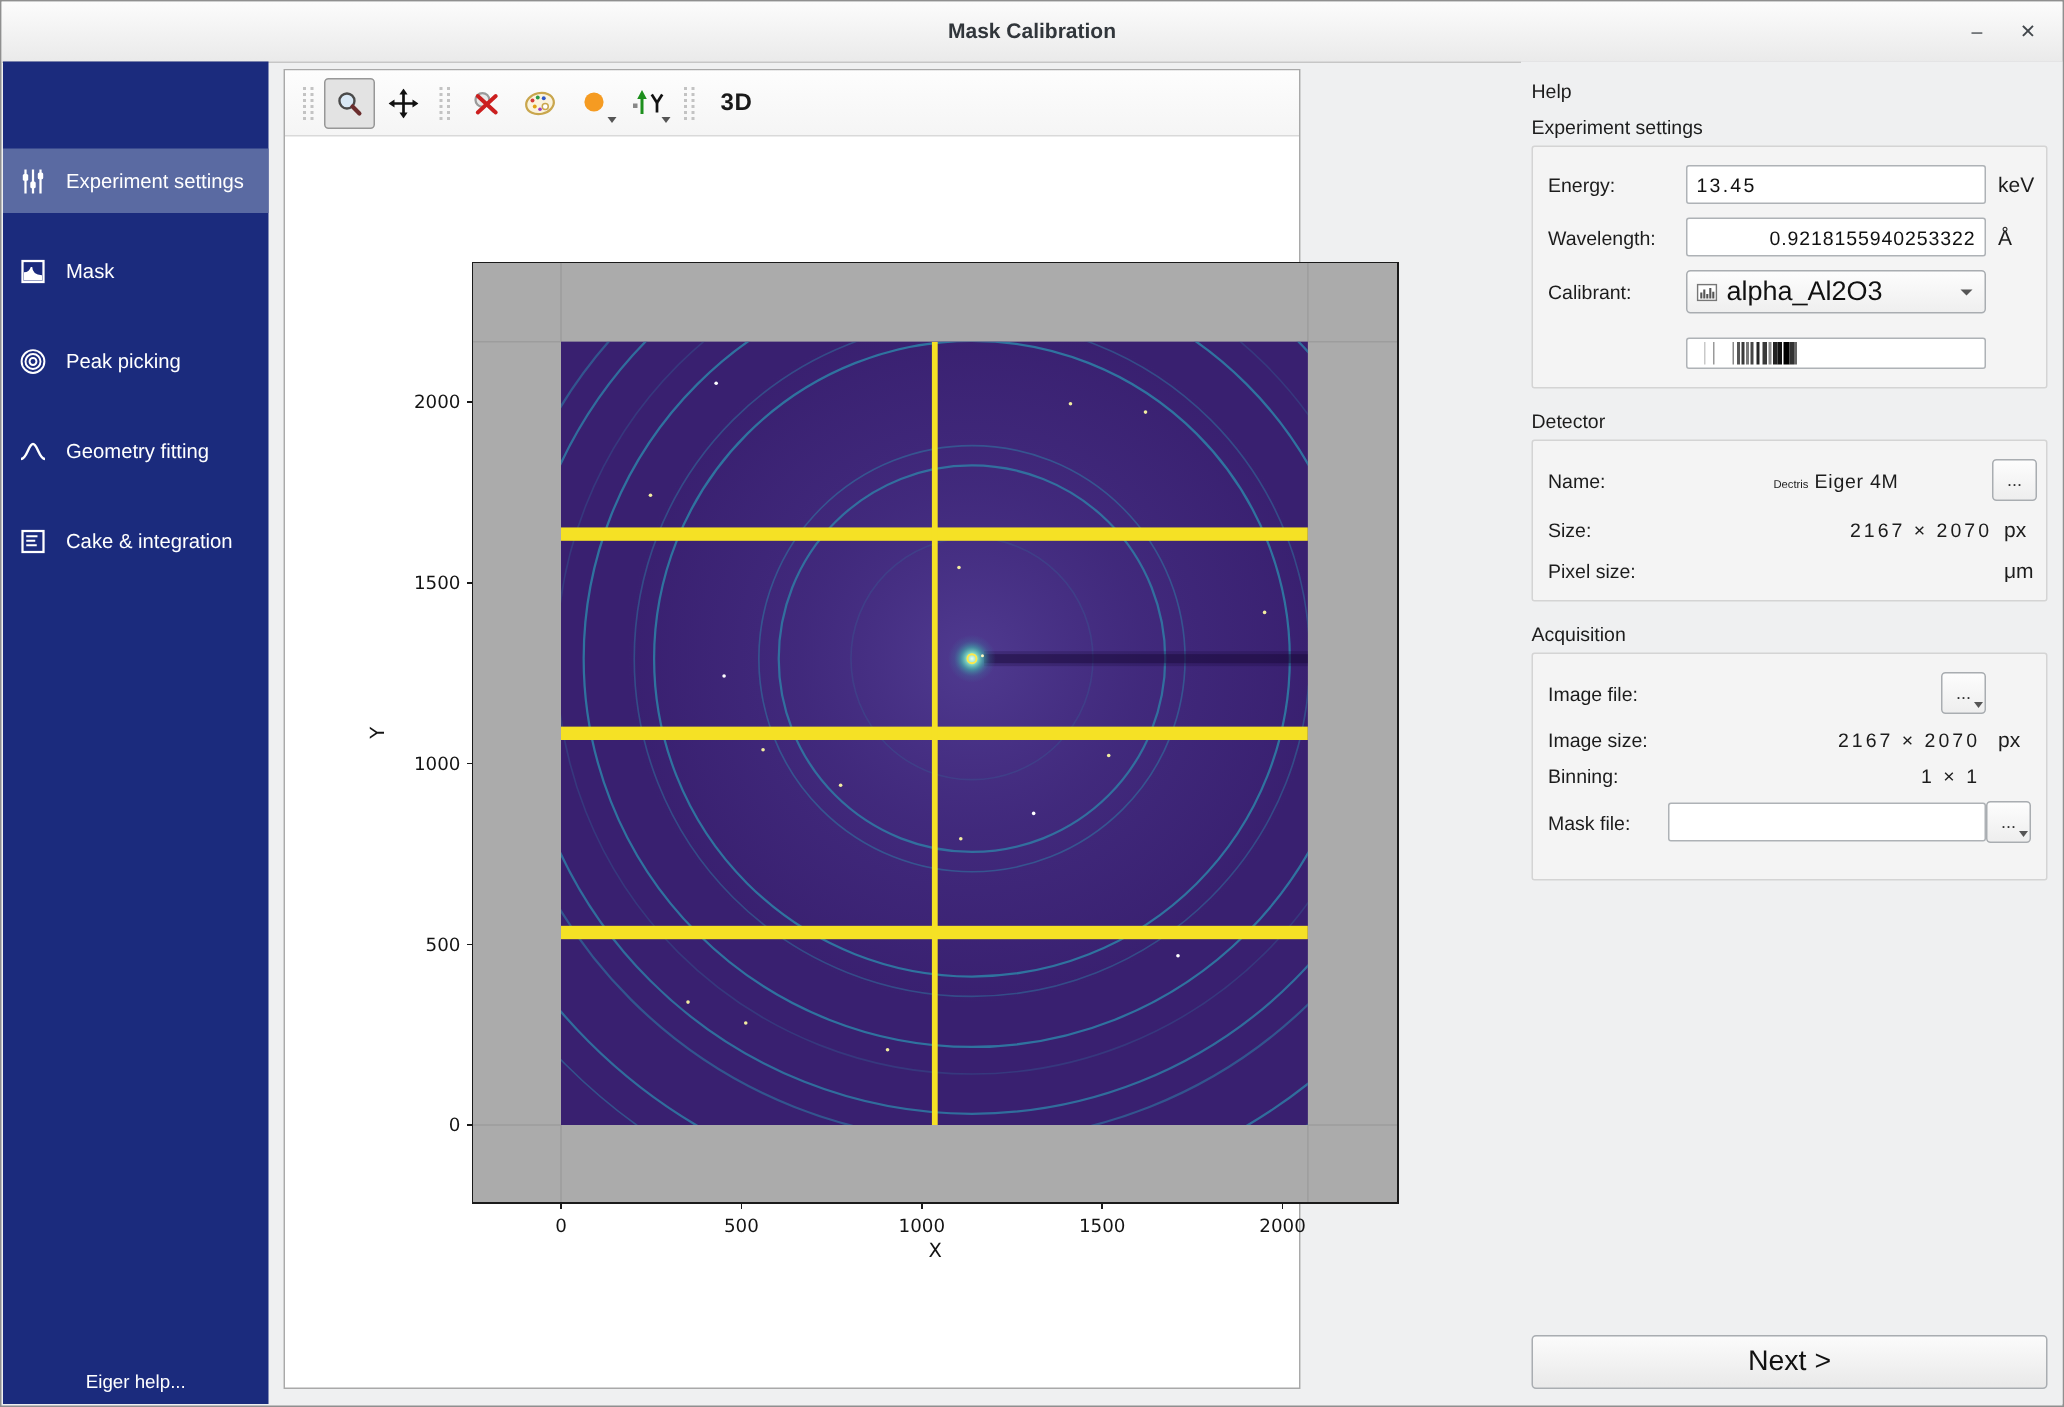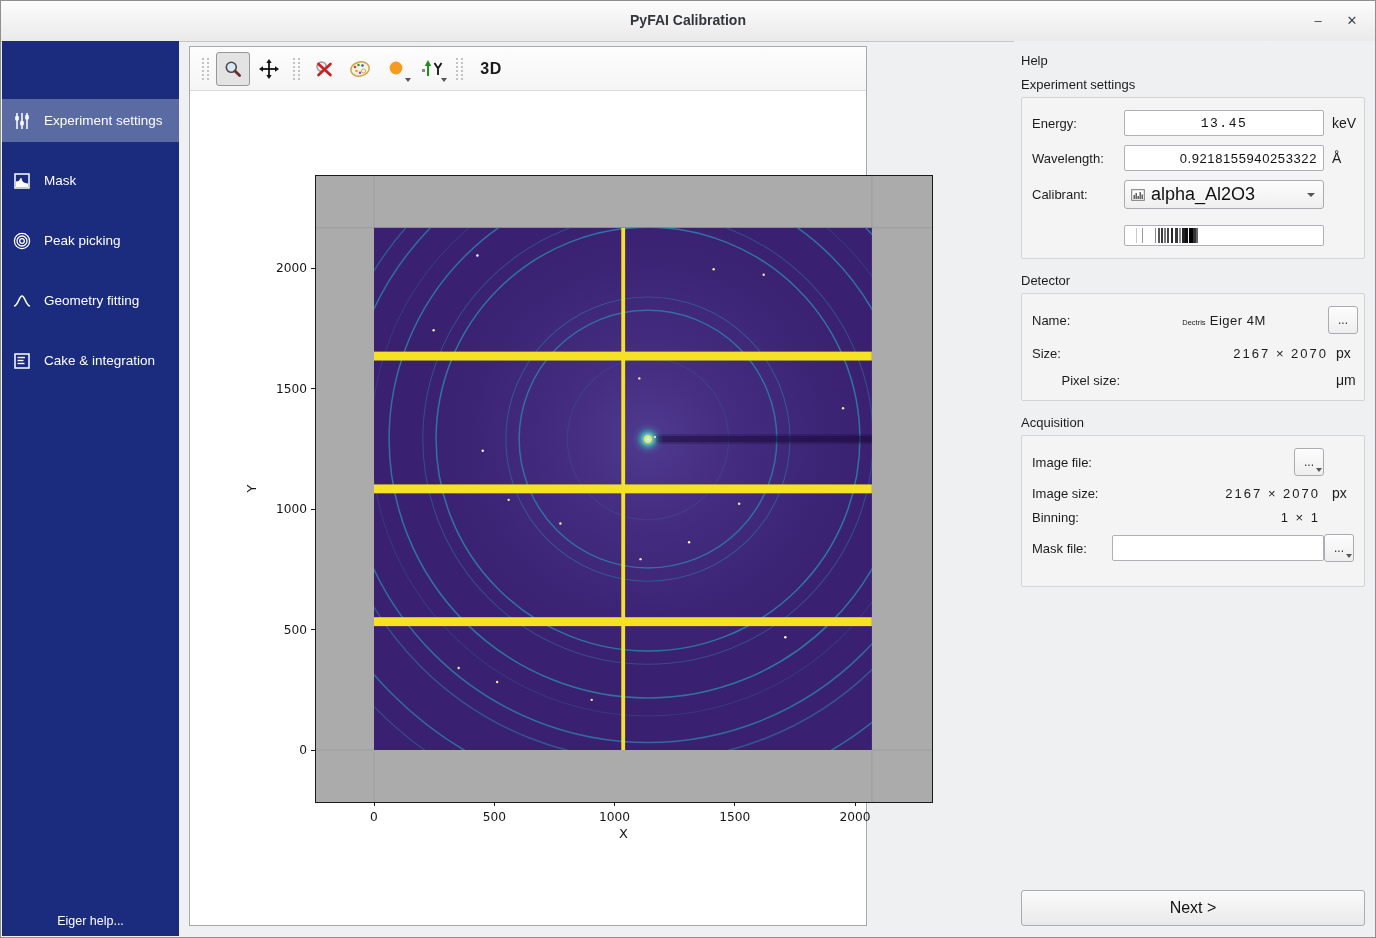--- a/index.html
+++ b/index.html
@@ -29,45 +29,45 @@
   .rightpanel{position:absolute;left:1013px;top:40px;bottom:1px;width:362px;display:flex;flex-direction:column;padding:8px 11px 10px 7px;box-sizing:border-box;background:#eff0f1;}
   .sec-title{font-size:13px;color:#1c1c1c;margin:4px 0 5px 0;}
   .gbox{background:#f4f4f4;border:1px solid #d4d4d4;border-radius:2px;padding:12px 10px;margin-bottom:10px;}
   .helpbox p{margin:0 0 12px 0;font-size:13px;color:#1c1c1c;line-height:1.45;}
   .helpbox p:last-child{margin-bottom:2px;}
   .frow{display:grid;grid-template-columns:92px 200px 1fr;align-items:center;margin-bottom:9px;}
   .frow:last-child{margin-bottom:0;}
   .flabel{font-size:13px;color:#1c1c1c;}
   .funit{font-size:14px;color:#1c1c1c;padding-left:8px;}
   input.tfield{height:26px;border:1px solid #aeb2b6;border-radius:2px;background:#fff;font-family:inherit;font-size:13px;color:#111;padding:0 6px;box-sizing:border-box;width:100%;}
-  input.num{text-align:center;letter-spacing:1.5px;font-family:Liberation Mono, monospace;}
+  input.num{text-align:left;letter-spacing:1.5px;}
   input.wl{text-align:right;letter-spacing:0.6px;}
   .combo{height:27px;border:1px solid #a9adb1;border-radius:3px;background:linear-gradient(#fdfdfd,#efefef);display:flex;align-items:center;padding:0 6px;gap:6px;position:relative;font-size:18px;color:#111;}
   .combo .cb-caret{position:absolute;right:8px;top:12px;width:0;height:0;border-left:4px solid transparent;border-right:4px solid transparent;border-top:4.5px solid #555;}
   .barcode{height:19px;border:1px solid #aeb2b6;border-radius:2px;background:#fff;position:relative;margin-top:7px;overflow:hidden;}
   .barcode i{position:absolute;top:2px;bottom:2px;}
   .drow{display:grid;grid-template-columns:88px 208px 1fr;align-items:center;margin-bottom:11px;}
-  .drow:last-child{margin-bottom:0;text-align:right;}
+  .drow:last-child{margin-bottom:0;}
   .dval{font-size:13px;color:#1c1c1c;text-align:right;letter-spacing:2px;}
   .dval.center{text-align:center;letter-spacing:0.5px;}
   .brand{font-size:7.5px;letter-spacing:0;color:#1c1c1c;}
   .morebtn{justify-self:end;width:30px;height:28px;border:1px solid #a9adb1;border-radius:3px;background:linear-gradient(#fdfdfd,#eee);font-size:12px;color:#333;display:flex;align-items:center;justify-content:center;position:relative;}
   .arow{display:grid;grid-template-columns:80px 212px 1fr;align-items:center;margin-bottom:9px;}
   .arow:last-child{margin-bottom:12px;}
   .aval{font-size:13px;color:#1c1c1c;text-align:right;letter-spacing:2px;padding-right:4px;}
   .spacer{flex:1;}
-  .nextbtn{height:36px;border:1px solid #a9adb1;border-radius:3px;background:linear-gradient(#fbfbfb,#e9e9e9);font-family:inherit;font-size:16px;color:#111;width:100%;}
+  .nextbtn{height:36px;border:1px solid #a9adb1;border-radius:3px;background:linear-gradient(#fbfbfb,#e9e9e9);font-family:inherit;font-size:19px;color:#111;width:100%;}
 </style>
 </head>
 <body>
 
 <div class="window">
 
   <div class="titlebar">
-    <div class="title">PyFAI Calibration</div>
+    <div class="title">Mask Calibration</div>
     <div class="winbtn min"><span>–</span></div>
     <div class="winbtn close"><span>✕</span></div>
   </div>
 
   <div class="sidebar">
     <div class="side-item selected" style="top:58px;">
       <svg width="20" height="20" viewBox="0 0 20 20">
         <g stroke="#fff" stroke-width="1.5">
             <line x1="5" y1="2" x2="5" y2="18"></line>
             <line x1="10" y1="2" x2="10" y2="18"></line>

